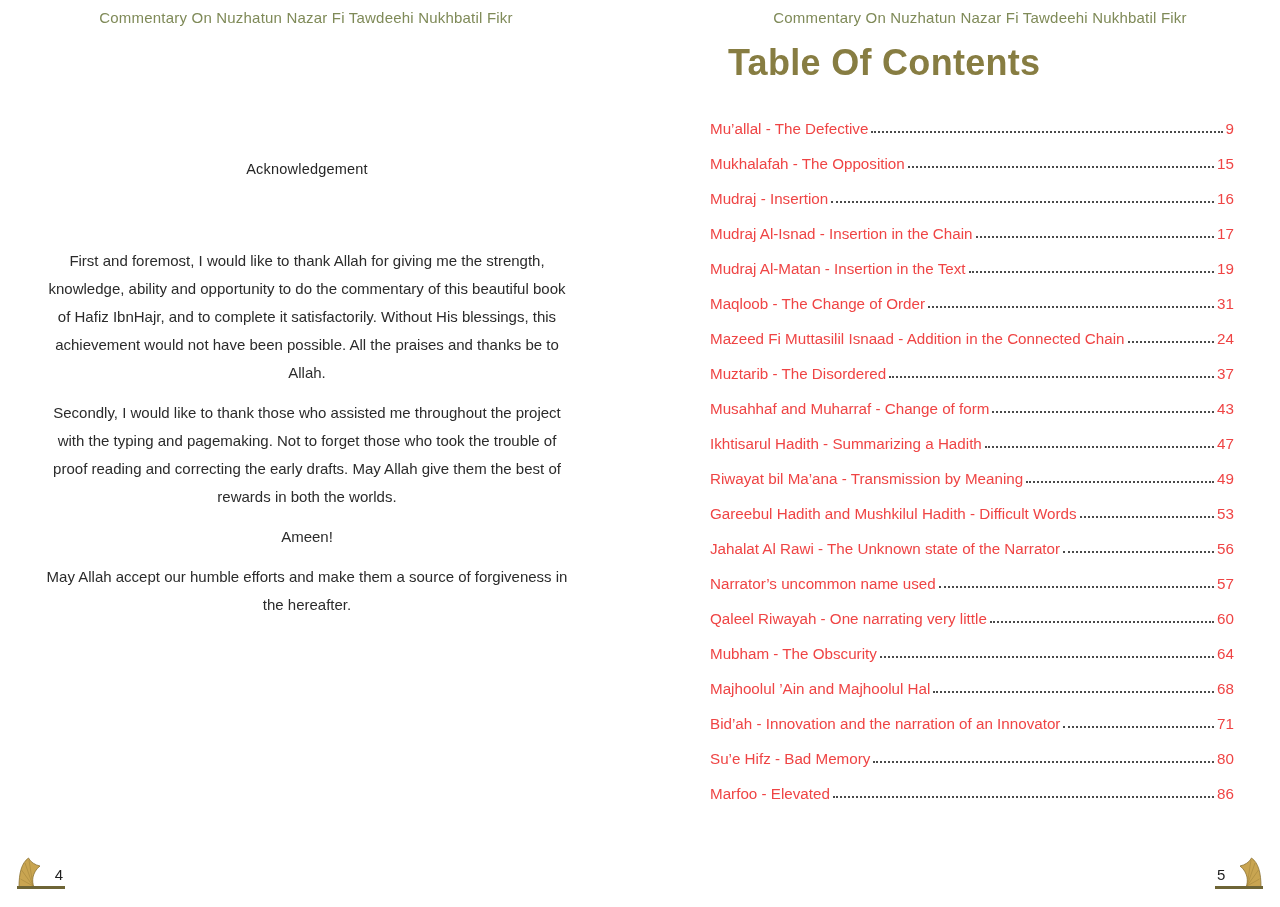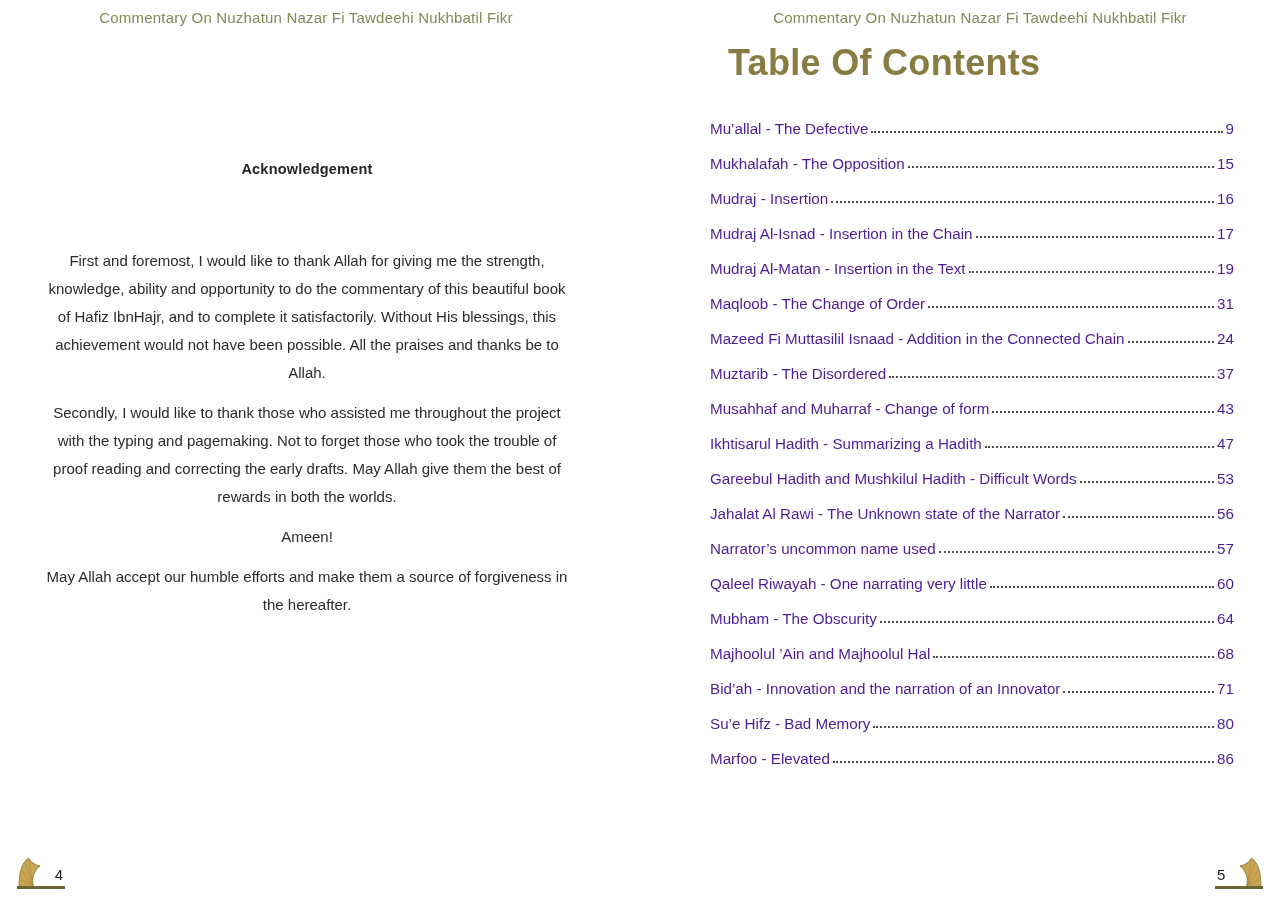--- a/index.html
+++ b/index.html
@@ -10,38 +10,38 @@
   
   .running-header{
     position:absolute;top:9px;font-size:15px;letter-spacing:.2px;color:#7f8a58;text-align:center;
   }
   .running-header.left{left:0;width:612px;}
   .running-header.right{left:680px;width:600px;}
 
   
   .ack-heading{
     position:absolute;top:161px;left:46px;width:522px;text-align:center;
-    font-size:14.5px;font-weight:bold;color:#262626;letter-spacing:.2px;
+    font-size:14.5px;font-weight:normal;color:#262626;letter-spacing:.2px;
   }
   .ack-body{
     position:absolute;top:238px;left:42px;width:530px;
     font-size:15px;line-height:28px;text-align:center;color:#2b2b2b;margin-top:9px;
   }
   .ack-body p{margin:0 0 12px 0;}
   .ack-body p:last-child{margin-bottom:0;}
 
   
   .toc-title{
     position:absolute;top:42px;left:710px;
     font-size:36px;font-weight:bold;color:#877d42;letter-spacing:.3px;margin-left:18px;
   }
   .toc-list{position:absolute;top:108px;left:710px;width:524px;}
   .toc-row{
     display:flex;align-items:flex-end;height:35px;box-sizing:border-box;
-    padding-bottom:6px;font-size:15.2px;color:#4c1d95;
+    padding-bottom:6px;font-size:15.2px;color:#ef4444;
   }
   .toc-label{white-space:nowrap;padding-right:1px;}
   .toc-dots{flex:1;border-bottom:2px dotted #4a4a4a;margin:0 2px 4px 2px;min-width:12px;}
   .toc-page{white-space:nowrap;padding-left:1px;}
 
   
   .corner{position:absolute;bottom:18px;width:48px;height:34px;}
   .corner.left{left:17px;}
   .corner.right{right:17px;}
   .corner .rule{position:absolute;left:0;right:0;bottom:0;height:3px;background:#6e6536;}
@@ -130,20 +130,25 @@
         <span class="toc-dots"></span>
         <span class="toc-page">43</span>
       </div>
 
       <div class="toc-row">
         <span class="toc-label">Ikhtisarul Hadith - Summarizing a Hadith</span>
         <span class="toc-dots"></span>
         <span class="toc-page">47</span>
       </div>
 
+      <div class="toc-row">
+        <span class="toc-label">Riwayat bil Ma’ana - Transmission by Meaning</span>
+        <span class="toc-dots"></span>
+        <span class="toc-page">49</span>
+      </div>
 
       <div class="toc-row">
         <span class="toc-label">Gareebul Hadith and Mushkilul Hadith - Difficult Words</span>
         <span class="toc-dots"></span>
         <span class="toc-page">53</span>
       </div>
 
       <div class="toc-row">
         <span class="toc-label">Jahalat Al Rawi - The Unknown state of the Narrator</span>
         <span class="toc-dots"></span>

